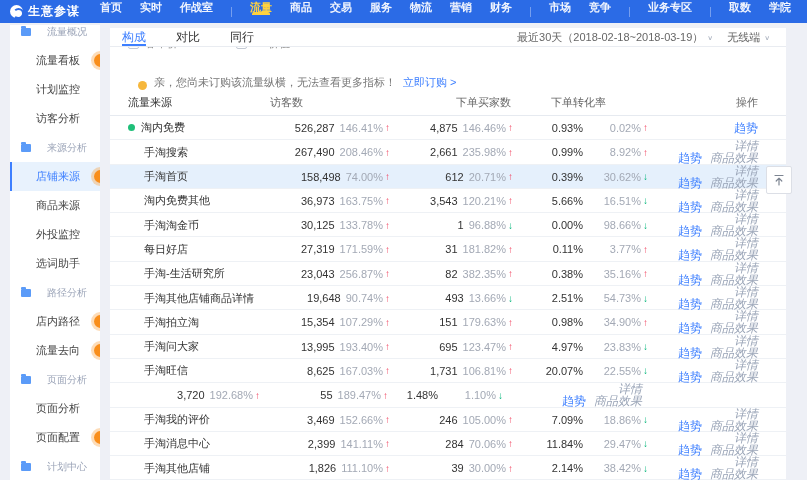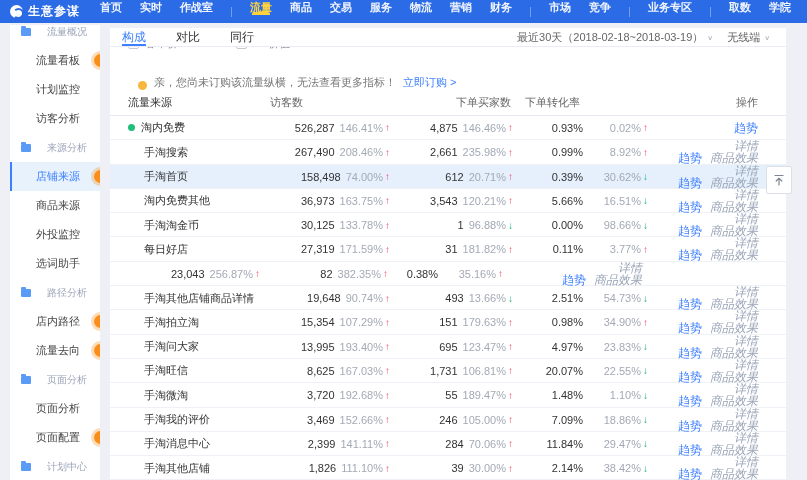--- a/index.html
+++ b/index.html
@@ -67,21 +67,21 @@
   
   .ttable { width:100%; }
   .thead, .trow { display:grid; grid-template-columns:160px 130px 125px 145px 116px; align-items:center; }
   .thead { height:26px; border-bottom:1px solid #e6eaf0; font-size:11px; color:#666; }
   .trow { height:24.3px; border-bottom:1px solid #eef1f5; font-size:11px; }
   .trow.hl { background:var(--hl,#e5f0fc); }
   .th { white-space:nowrap; }
   .th.c-name { padding-left:18px; text-align:left; }
   .th.h-visitors { text-align:left; padding-right:35px; }
   .th.h-buyers { text-align:right; padding-right:14px; }
-  .th.h-conv { text-align:left; padding-right:38px; }
+  .th.h-conv { text-align:center; padding-right:38px; }
   .th.h-ops { text-align:right; padding-right:28px; }
 
   .c-name { padding-left:18px; display:flex; align-items:center; color:#333; white-space:nowrap; }
   .c-name.ind { padding-left:34px; }
   .gdot { width:7px; height:7px; border-radius:50%; background:#1fbf79; margin-right:6px; flex:0 0 auto; }
 
   .c-metric { display:flex; align-items:center; justify-content:flex-end; white-space:nowrap; }
   .c-visitors { padding-right:10px; } .c-buyers { padding-right:12px; } .c-conv { padding-right:22px; }
   .val { color:#333; }
   .chg { color:#a3a9b5; margin-left:5px; }
@@ -397,20 +397,23 @@
           </div>
           <div class="c-ops">
             <span class="op-link op-gray">详情</span>
             <span class="op-line">
               <span class="op-link op-trend">趋势</span>
               <span class="op-link op-gray">商品效果</span>
             </span>
           </div>
         </div>
         <div class="trow">
+          <div class="c-name ind">
+            <span>手淘-生活研究所</span>
+          </div>
           <div class="c-metric c-visitors">
             <span class="val">23,043</span>
             <span class="chg">256.87%</span>
             <span class="arrow up">↑</span>
           </div>
           <div class="c-metric c-buyers">
             <span class="val">82</span>
             <span class="chg">382.35%</span>
             <span class="arrow up">↑</span>
           </div>
@@ -529,23 +532,20 @@
           </div>
           <div class="c-ops">
             <span class="op-link op-gray">详情</span>
             <span class="op-line">
               <span class="op-link op-trend">趋势</span>
               <span class="op-link op-gray">商品效果</span>
             </span>
           </div>
         </div>
         <div class="trow">
-          <div class="c-name ind">
-            <span>手淘微淘</span>
-          </div>
           <div class="c-metric c-visitors">
             <span class="val">3,720</span>
             <span class="chg">192.68%</span>
             <span class="arrow up">↑</span>
           </div>
           <div class="c-metric c-buyers">
             <span class="val">55</span>
             <span class="chg">189.47%</span>
             <span class="arrow up">↑</span>
           </div>

